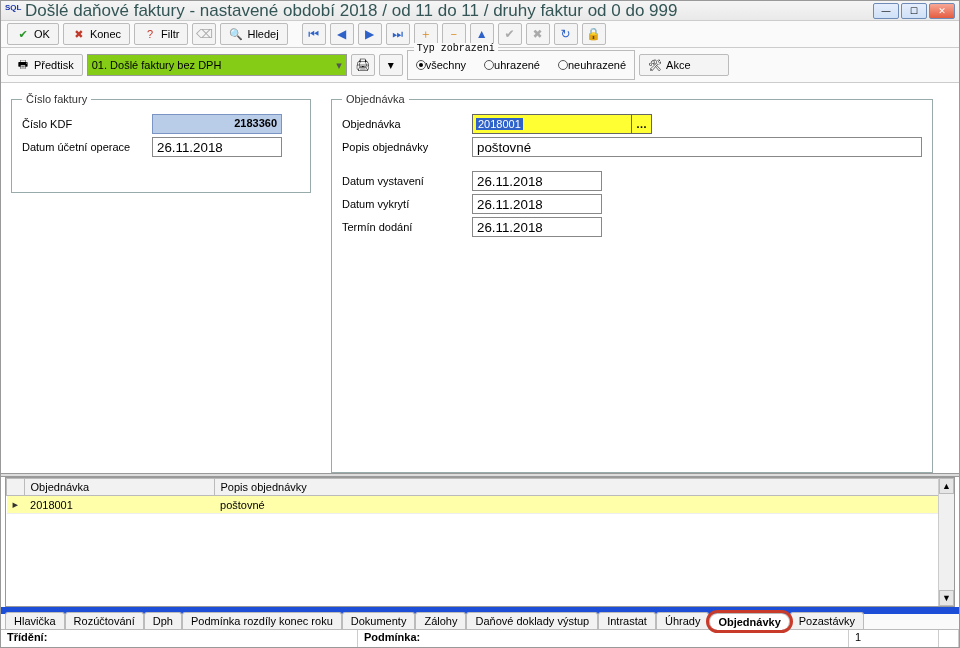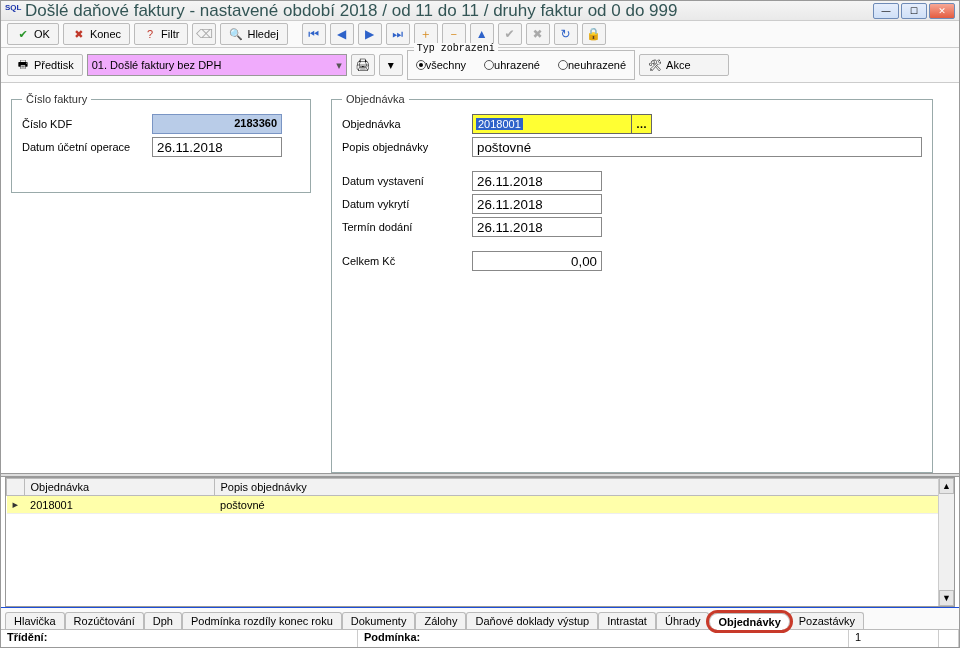--- a/index.html
+++ b/index.html
@@ -52,21 +52,21 @@
   .green{color:#2a962a;} .red{color:#c0392b;} .blue{color:#2e62c9;} .orange{color:#d68a1e;}
   .tb-sep{ width:6px; }
   .tb-iconbtn{
     width:24px; height:22px; display:flex; align-items:center; justify-content:center;
     border:1px solid #bbb; background:#f4f4f4; border-radius:2px; cursor:pointer;
     font-size:12px;
   }
   .tb-iconbtn.disabled{ color:#aaa; cursor:default; }
   
   .combo {
-    height:22px; border:1px solid #999; background:#f0abfc; display:flex; align-items:center;
+    height:22px; border:1px solid #999; background:#84cc16; display:flex; align-items:center;
     padding:0 4px; min-width:260px;
   }
   .combo .arrow{ margin-left:auto; color:#555; }
   .group{
     border:1px solid #bbb; padding:1px 8px 2px 8px; position:relative; display:flex; gap:18px;
     align-items:center; height:30px;
   }
   .group .legend{ position:absolute; top:-8px; left:6px; background:#fafafa; padding:0 3px; font-size:10px;font-family:Liberation Mono, monospace; }
   .radio{ display:flex; align-items:center; gap:0; }
   .radio .dot{ width:10px;height:10px;border:1px solid #555;border-radius:50%; position:relative;}
@@ -110,21 +110,21 @@
   .grid{ flex:1; overflow:hidden; position:relative;}
   table.dg{ border-collapse:collapse; width:100%; font-size:11px;}
   table.dg th{ background:#f2f2f2; border:1px solid #bbb; text-align:left; padding:2px 6px; font-weight:normal;}
   table.dg td{ border-bottom:1px solid #eee; padding:2px 6px; }
   tr.selrow{ background:#ffffaa; }
   .rowmarker{ width:10px; text-align:center; color:#333;}
   .vscroll{ position:absolute; right:0; top:0; bottom:0; width:16px; background:#f0f0f0; border-left:1px solid #ccc;}
   .vscroll .up,.vscroll .down{height:16px;display:flex;align-items:center;justify-content:center;border:1px solid #bbb;background:#e6e6e6;font-size:9px;}
   .vscroll .down{position:absolute;bottom:0;left:0;right:0;}
   
-  .tabs{ display:flex; border-top:1px solid #1d4ed8; padding-left:4px; background:#fafafa; height:22px; align-items:flex-end;}
+  .tabs{ display:flex; border-top:7px solid #1d4ed8; padding-left:4px; background:#fafafa; height:22px; align-items:flex-end;}
   .tab{
     padding:2px 8px; border:1px solid #bbb; border-bottom:none; background:#f2f2f2;
     margin-right:0px; border-top-left-radius:3px;border-top-right-radius:3px;
     cursor:pointer;
   }
   .tab.active{ background:#fff; font-weight:bold; position:relative; top:1px;}
   .tab.marked{ outline:3px solid #c83a2a; border-radius:9px;}
   
   .status{ display:flex; border-top:1px solid #bbb; height:18px; font-size:11px;}
   .status .cell{ padding:1px 6px; border-right:1px solid #ccc;}
@@ -248,24 +248,20 @@
       </div>
       <div class="row">
         <span class="lbl">Datum vykrytí</span>
         <input class="inp date" value="26.11.2018" style="">
       </div>
       <div class="row">
         <span class="lbl">Termín dodání</span>
         <input class="inp date" value="26.11.2018" style="">
       </div>
       <div style="height:8px;"></div>
-      <div class="row">
-        <span class="lbl">Celkem Kč</span>
-        <input class="inp num" value="0,00" style="">
-      </div>
     </fieldset>
   </div>
   <div class="blank"></div>
 </div>
 
 <div class="splitter"></div>
 <div class="gridwrap">
   <div class="grid">
     <table class="dg">
       <thead>

